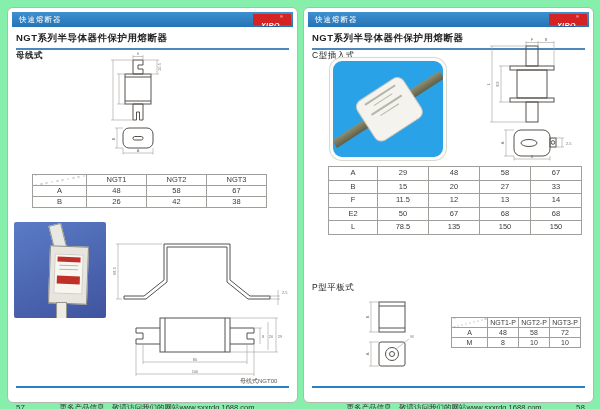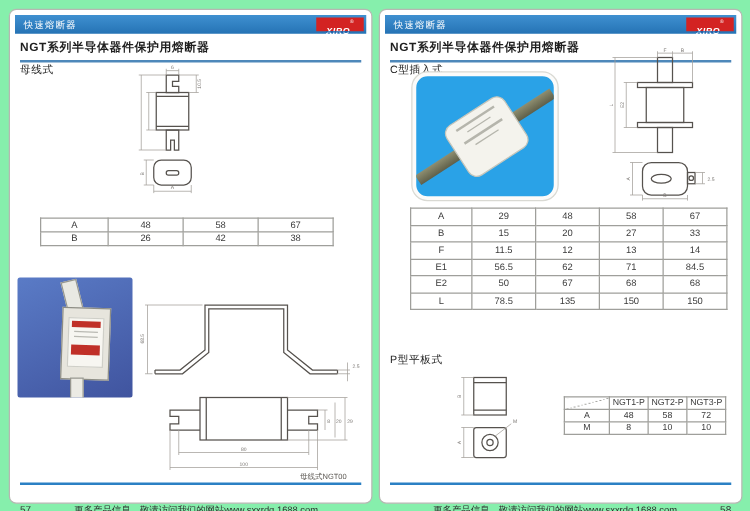--- a/index.html
+++ b/index.html
@@ -63,21 +63,21 @@
 <div class="canvas">
 
   <div class="page page-left">
 
     <div class="hbar">
       <span class="hbar-label">快速熔断器</span>
       <span class="logo"><span class="logo-text">XIRO</span><span class="logo-reg">®</span></span>
     </div>
 
     <div class="ptitle">NGT系列半导体器件保护用熔断器</div>
-    <div class="seclabel" style="top:42px;left:8px;">母线式</div>
+    <div class="seclabel" style="top:42px;left:8px;font-weight:bold;">母线式</div>
 
     <svg class="drw" style="left:83px;top:44px;" width="110" height="104" viewBox="0 0 110 104">
       <g class="part">
         <path d="M42,8 h10 v5 h-5 v4 h5 v5 h-10 z"></path>
         <rect x="34" y="22" width="26" height="30"></rect>
         <line x1="34" y1="25" x2="60" y2="25"></line>
         <line x1="34" y1="49" x2="60" y2="49"></line>
         <path d="M42,52 h10 v16 h-3.5 v-8 h-3 v8 h-3.5 z"></path>
         <rect x="32" y="76" width="30" height="20" rx="6"></rect>
         <rect x="42" y="84.5" width="10" height="3.5" rx="1.7"></rect>
@@ -109,20 +109,26 @@
     </svg>
 
     <table class="tbl tbl-left">
       <colgroup>
           <col style="width:54px">
           <col style="width:60px">
           <col style="width:60px">
           <col style="width:60px">
         </colgroup>
       <tbody>
+          <tr>
+        <th class="diag"></th>
+        <th>NGT1</th>
+        <th>NGT2</th>
+        <th>NGT3</th>
+      </tr>
       <tr>
         <td>A</td>
         <td>48</td>
         <td>58</td>
         <td>67</td>
       </tr>
       <tr>
         <td>B</td>
         <td>26</td>
         <td>42</td>
@@ -285,27 +291,20 @@
         <td>33</td>
       </tr>
       <tr>
         <td>F</td>
         <td>11.5</td>
         <td>12</td>
         <td>13</td>
         <td>14</td>
       </tr>
       <tr>
-        <td>E1</td>
-        <td>56.5</td>
-        <td>62</td>
-        <td>71</td>
-        <td>84.5</td>
-      </tr>
-      <tr>
         <td>E2</td>
         <td>50</td>
         <td>67</td>
         <td>68</td>
         <td>68</td>
       </tr>
       <tr>
         <td>L</td>
         <td>78.5</td>
         <td>135</td>

